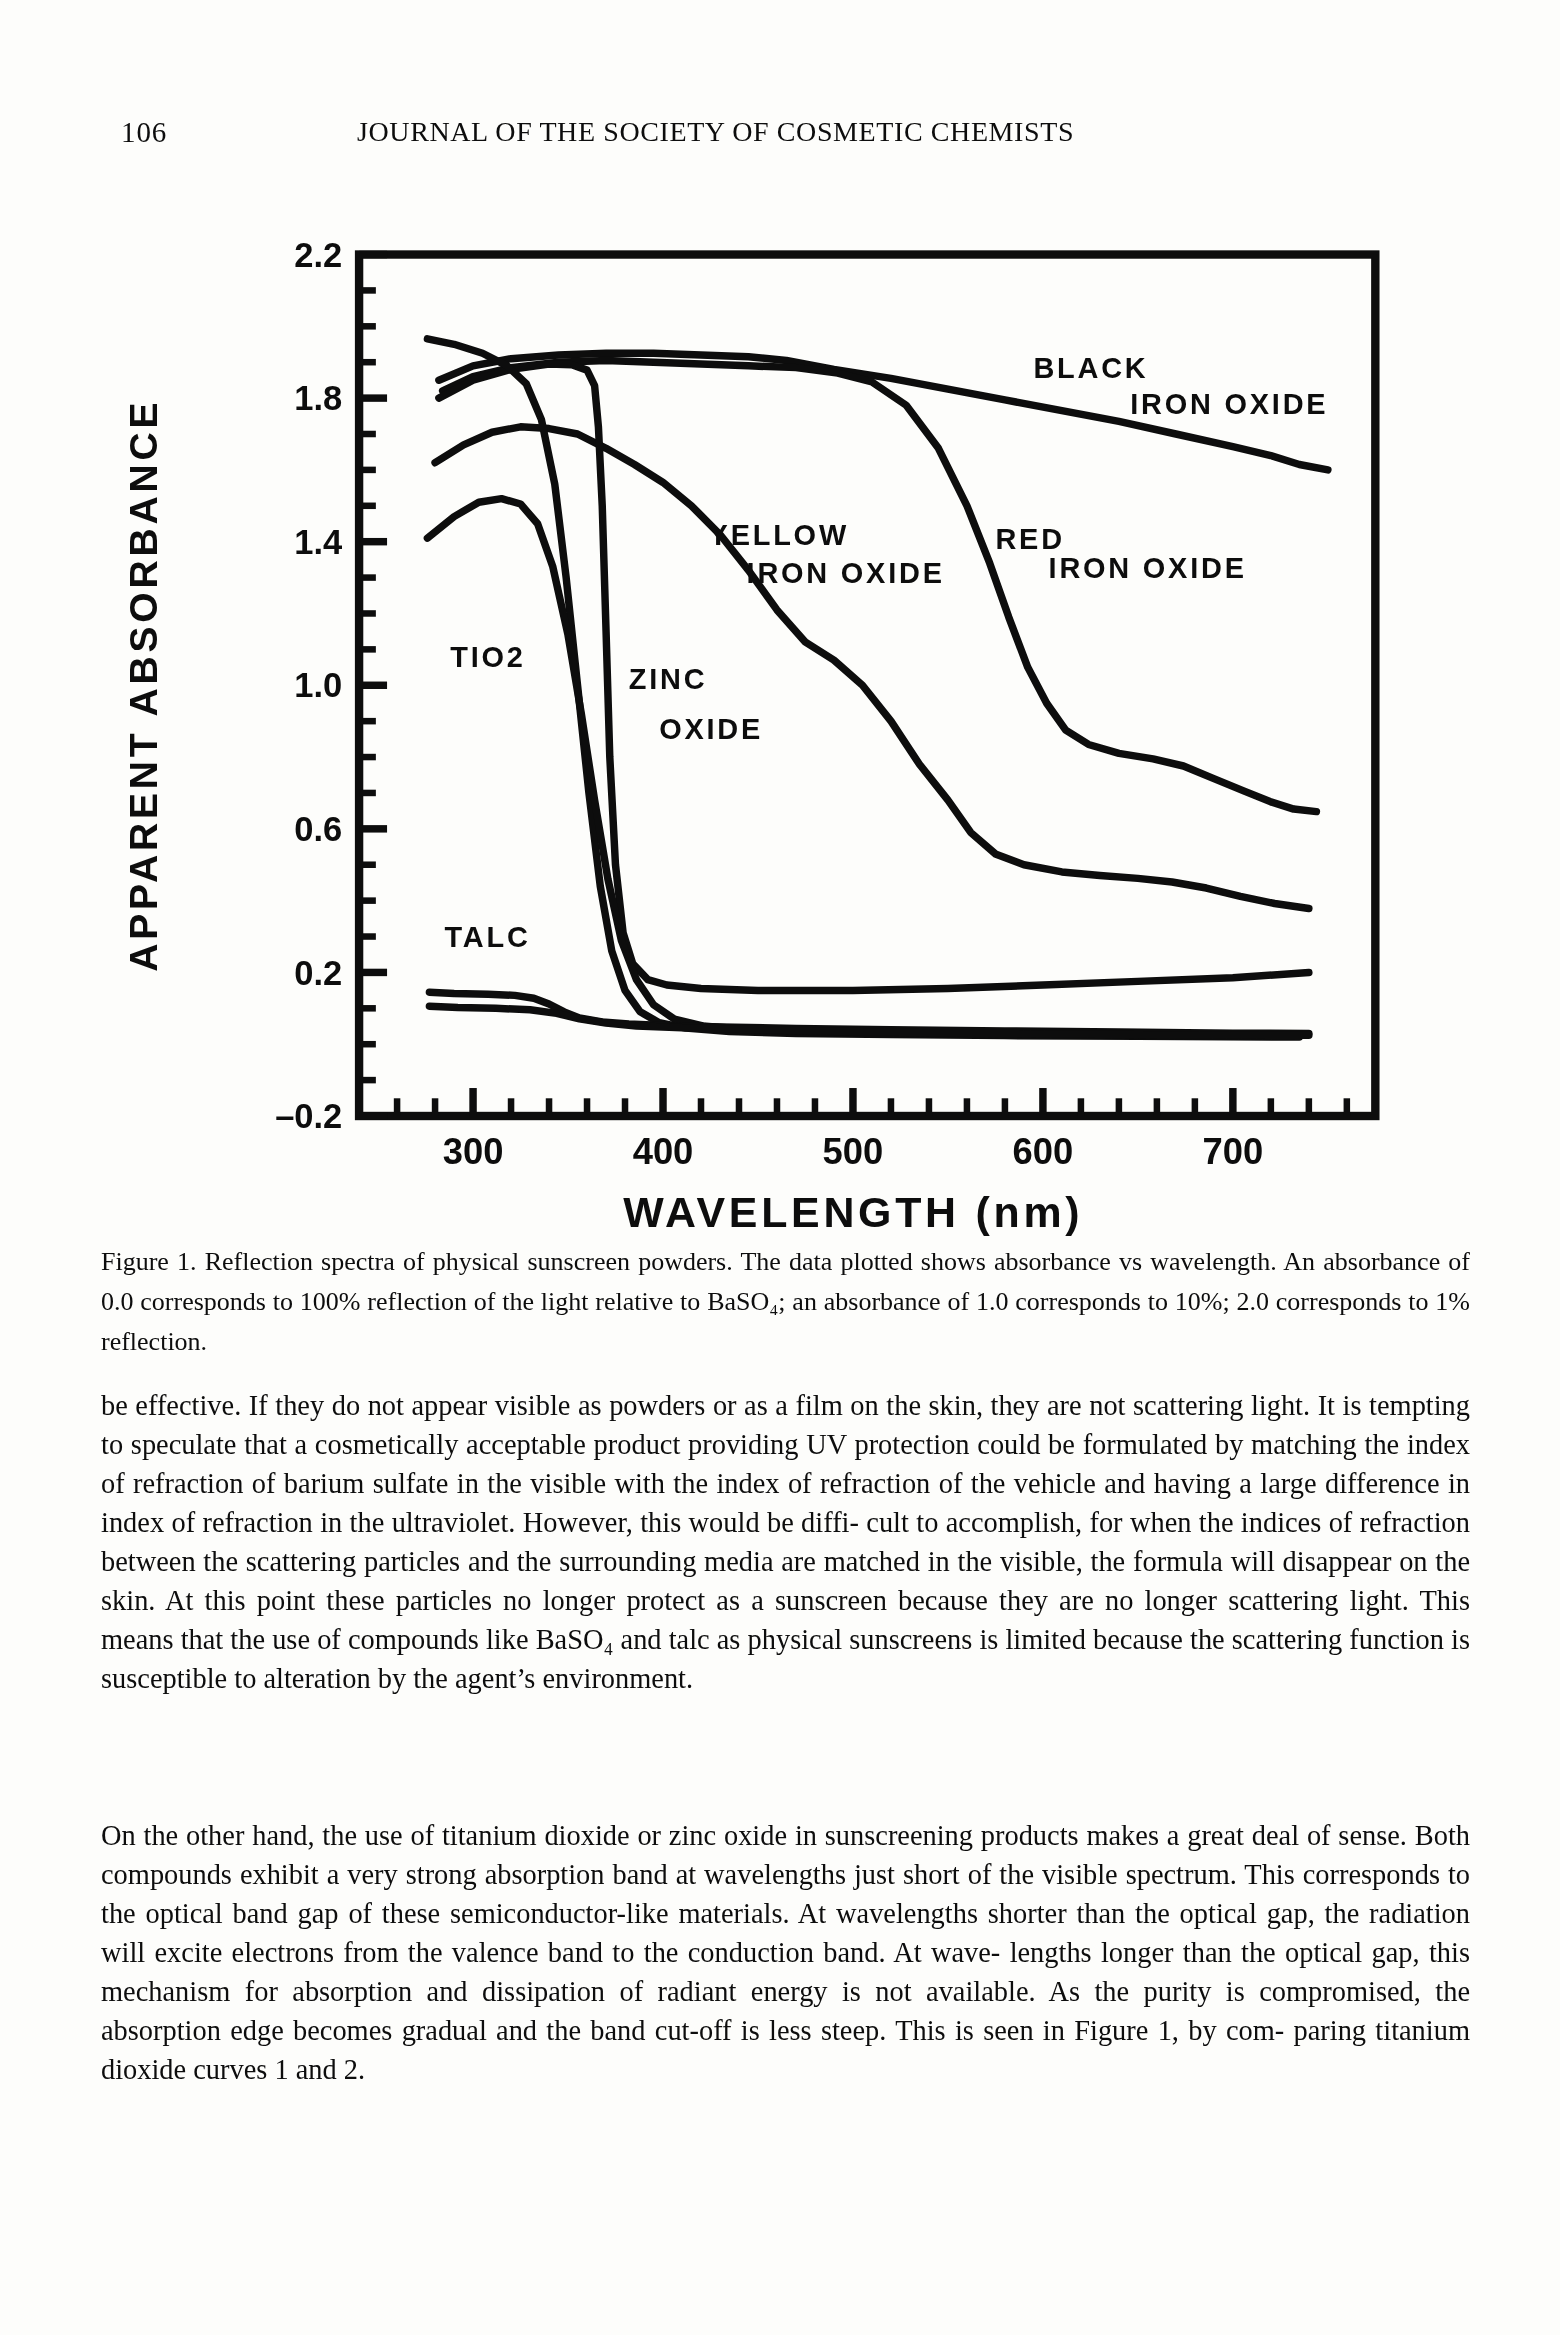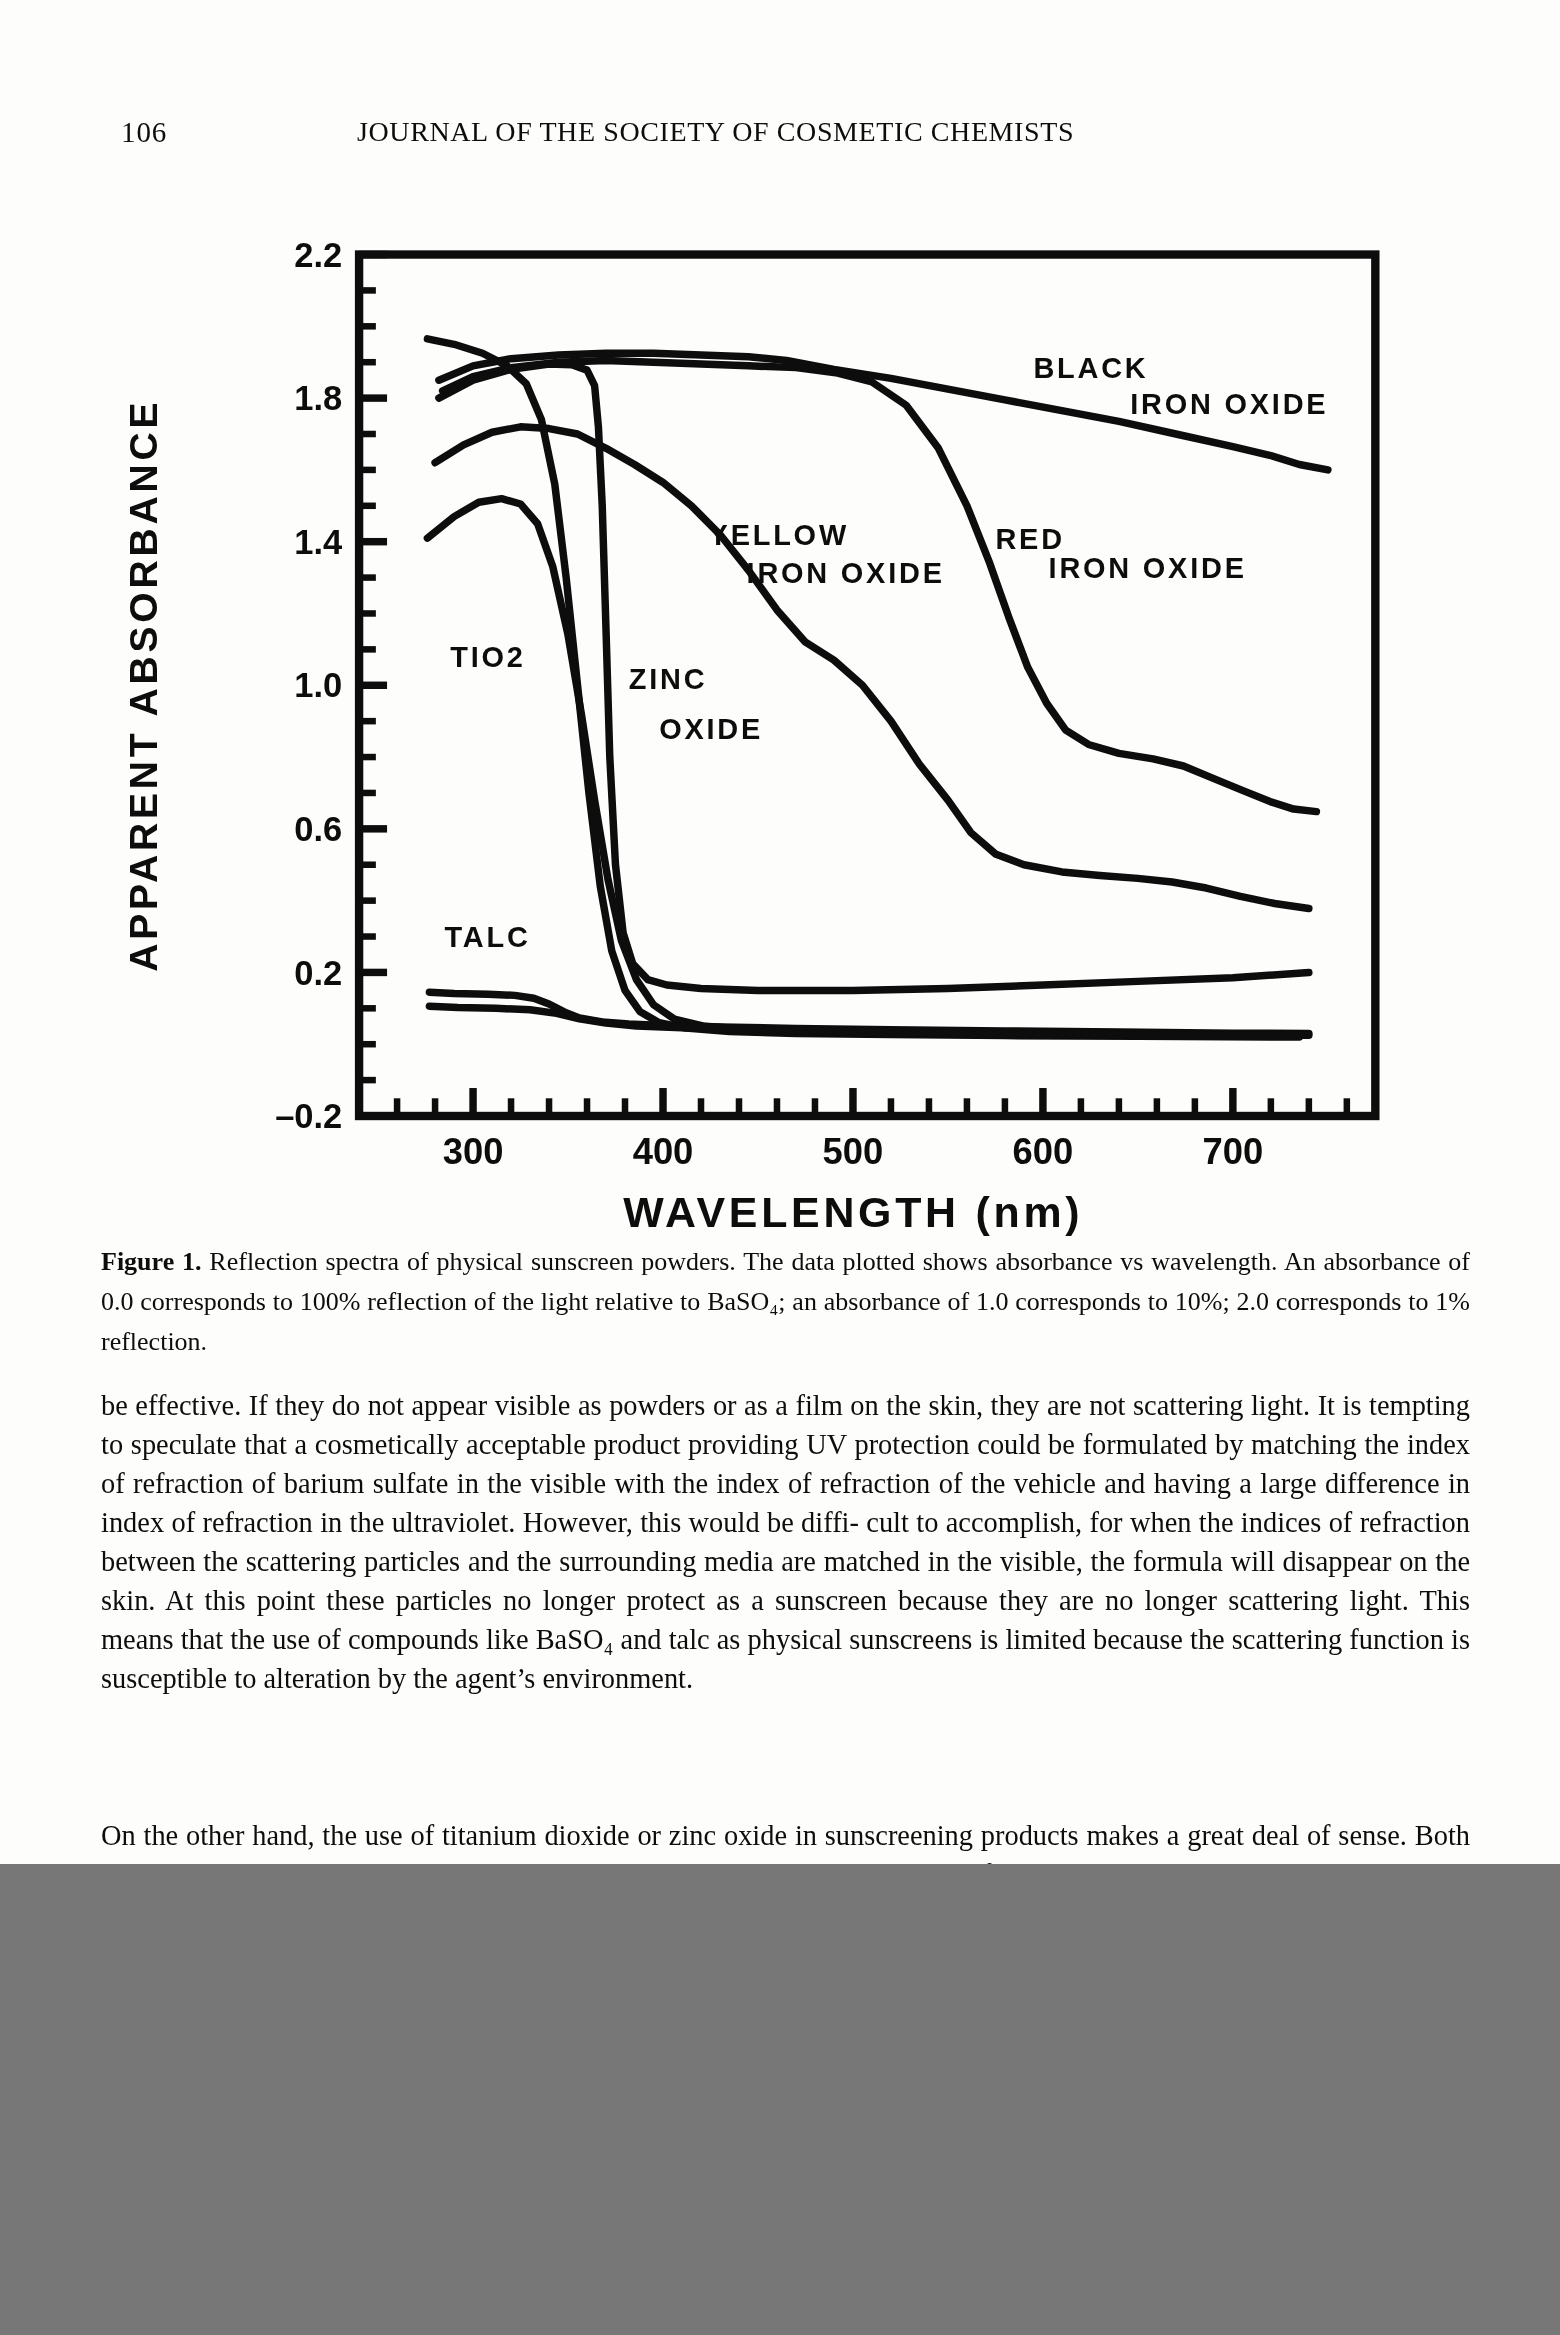--- a/index.html
+++ b/index.html
@@ -1,25 +1,25 @@
 <!DOCTYPE html>
 <html style="font-size:15px"><head>
 <meta charset="utf-8">
 <style>
   html,body{margin:0;padding:0;background:#777;}
   .page{
-    position:relative;width:1561px;height:1864px;margin:0 auto;
+    position:relative;width:1561px;height:2335px;margin:0 auto;
     background:#fdfdfb;color:#0d0d0d;overflow:hidden;
     font-family:"Liberation Serif", serif;
   }
   .header-num{position:absolute;left:121px;top:116px;font-size:29px;letter-spacing:0.9px;}
   .header-title{position:absolute;left:357px;top:116px;font-size:28px;letter-spacing:0.6px;white-space:nowrap;text-align:center;}
   svg.chart{position:absolute;left:0;top:0;}
   .caption{position:absolute;left:101px;top:1242px;width:1369px;font-size:26px;line-height:40px;text-align:justify;}
-  .cap-label{font-weight:bold;}
+  .cap-label{font-weight:normal;}
   .para{position:absolute;left:101px;width:1369px;font-size:28.4px;line-height:39px;text-align:justify;}
   #para1{top:1386px;}
   #para2{top:1816px;}
 </style>
 </head>
 <body>
 
 <div class="page">
 
   <div class="header-num">106</div>

